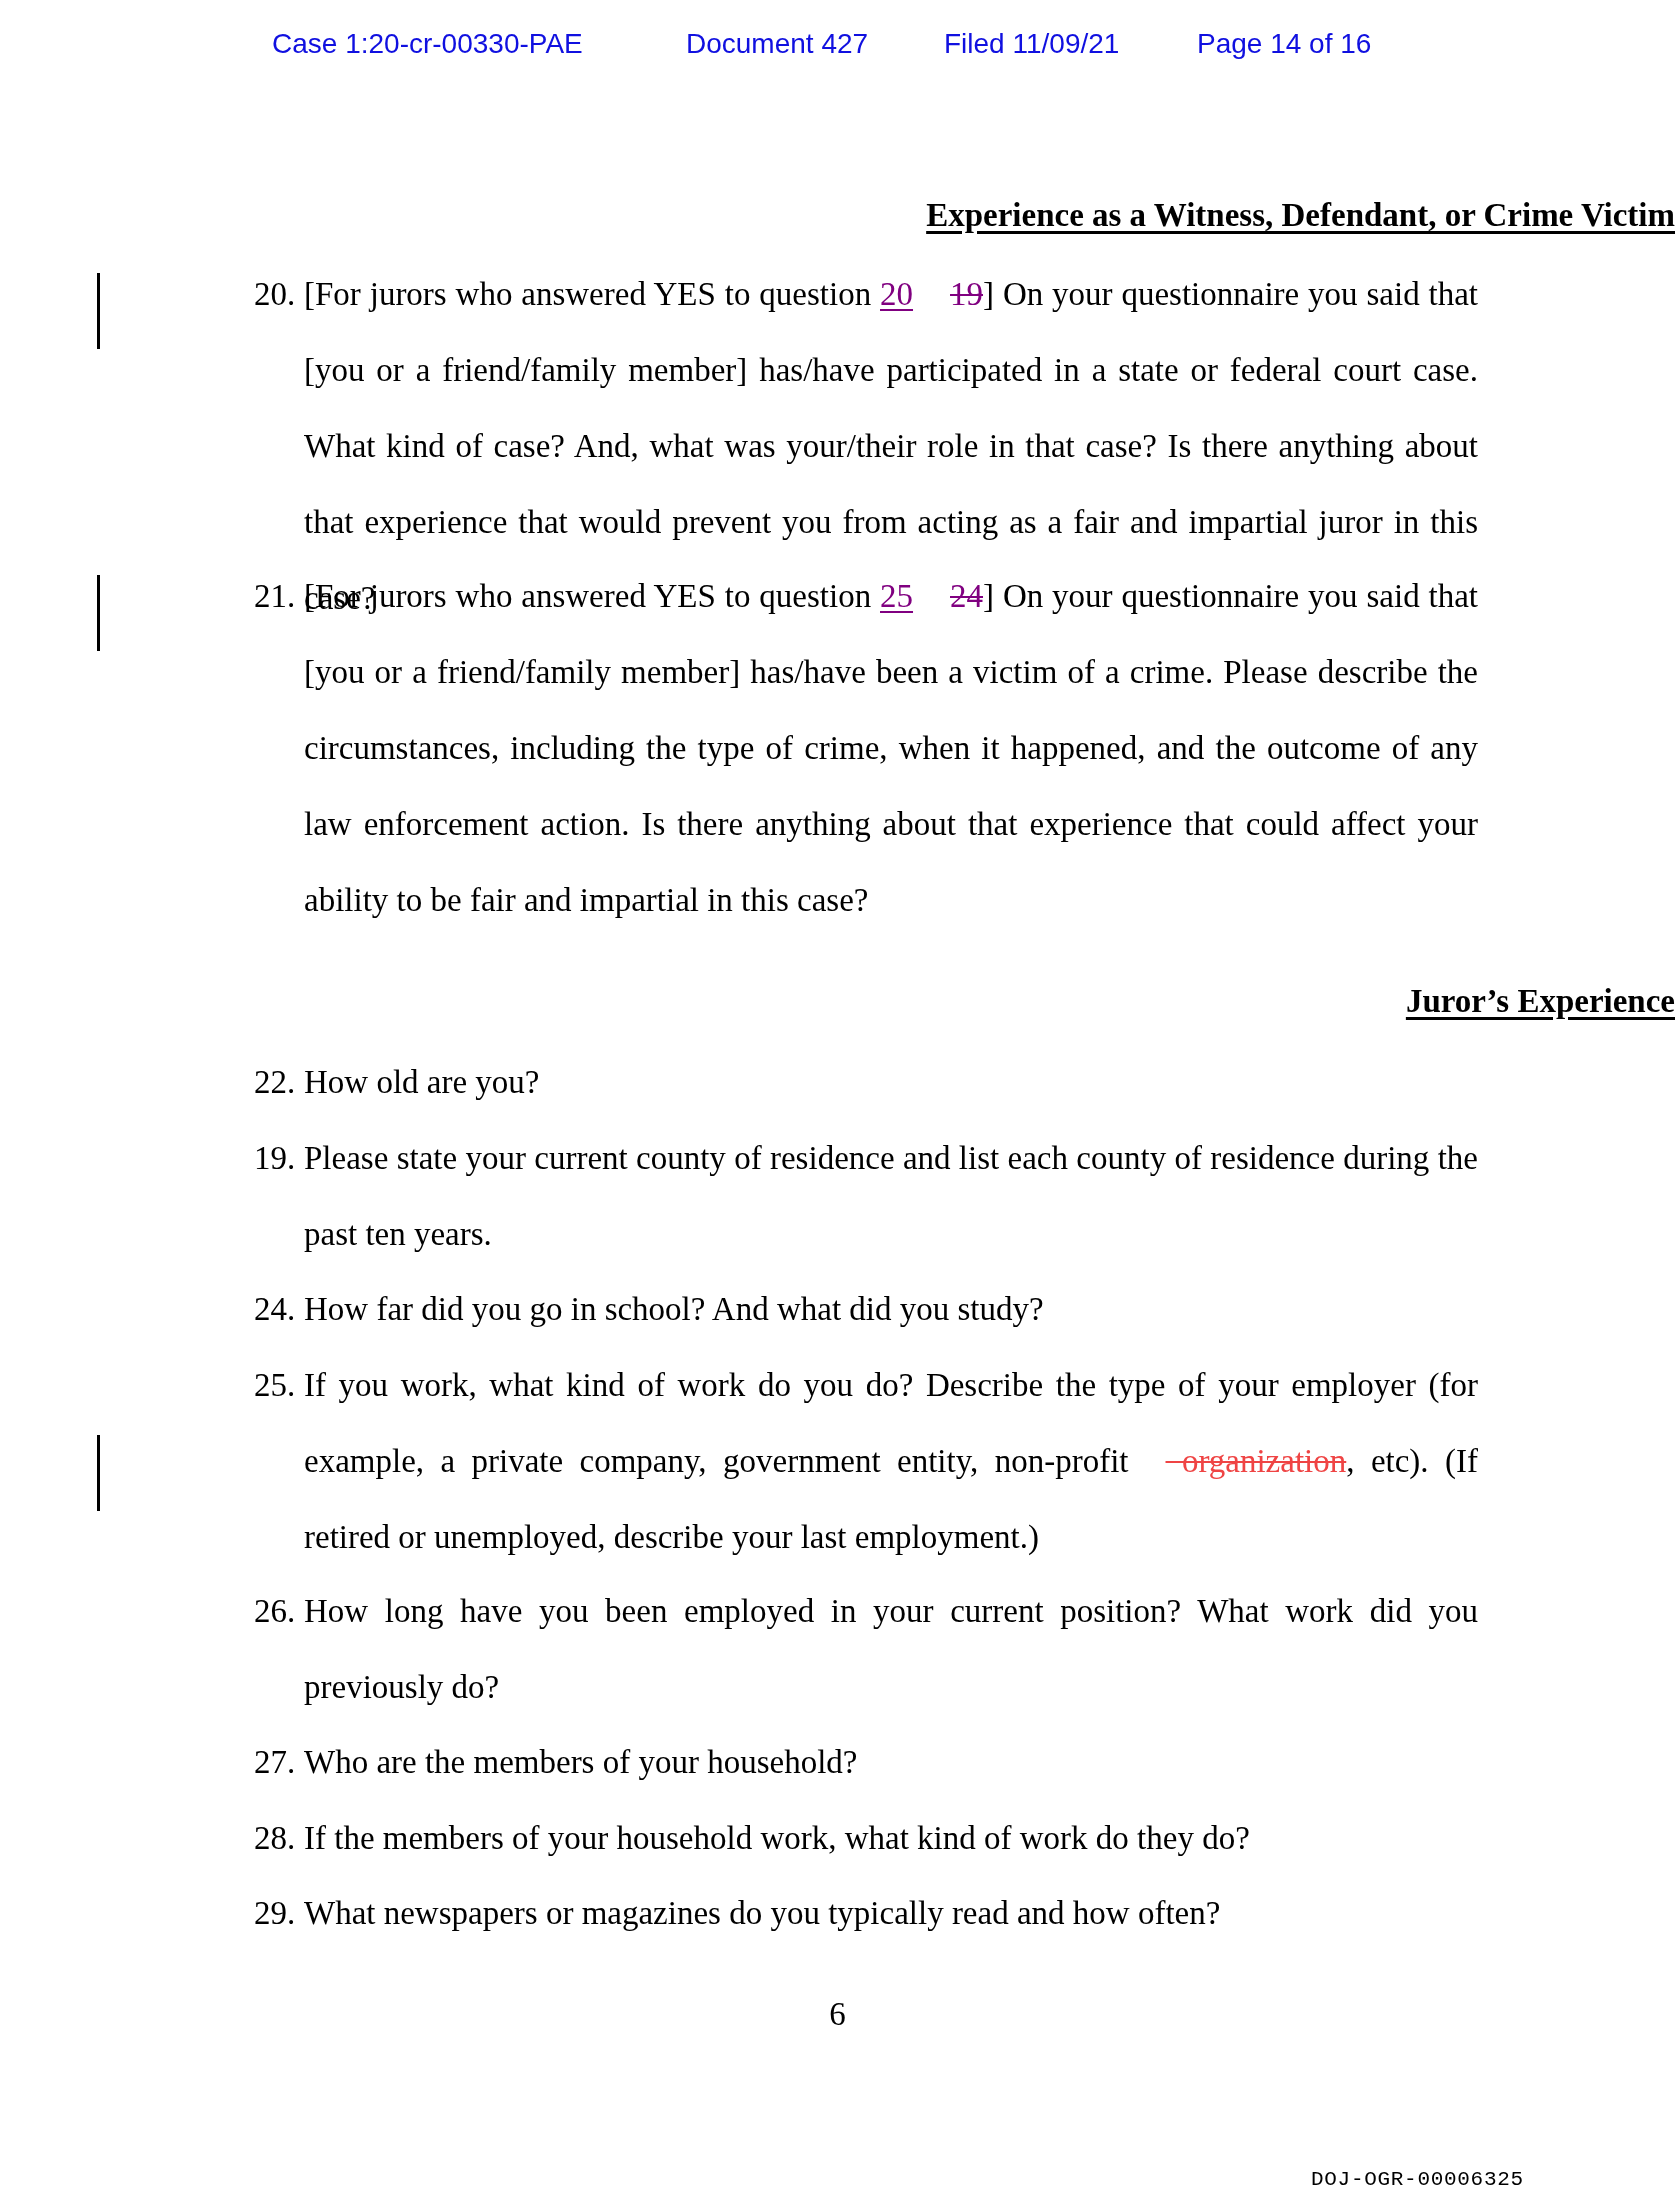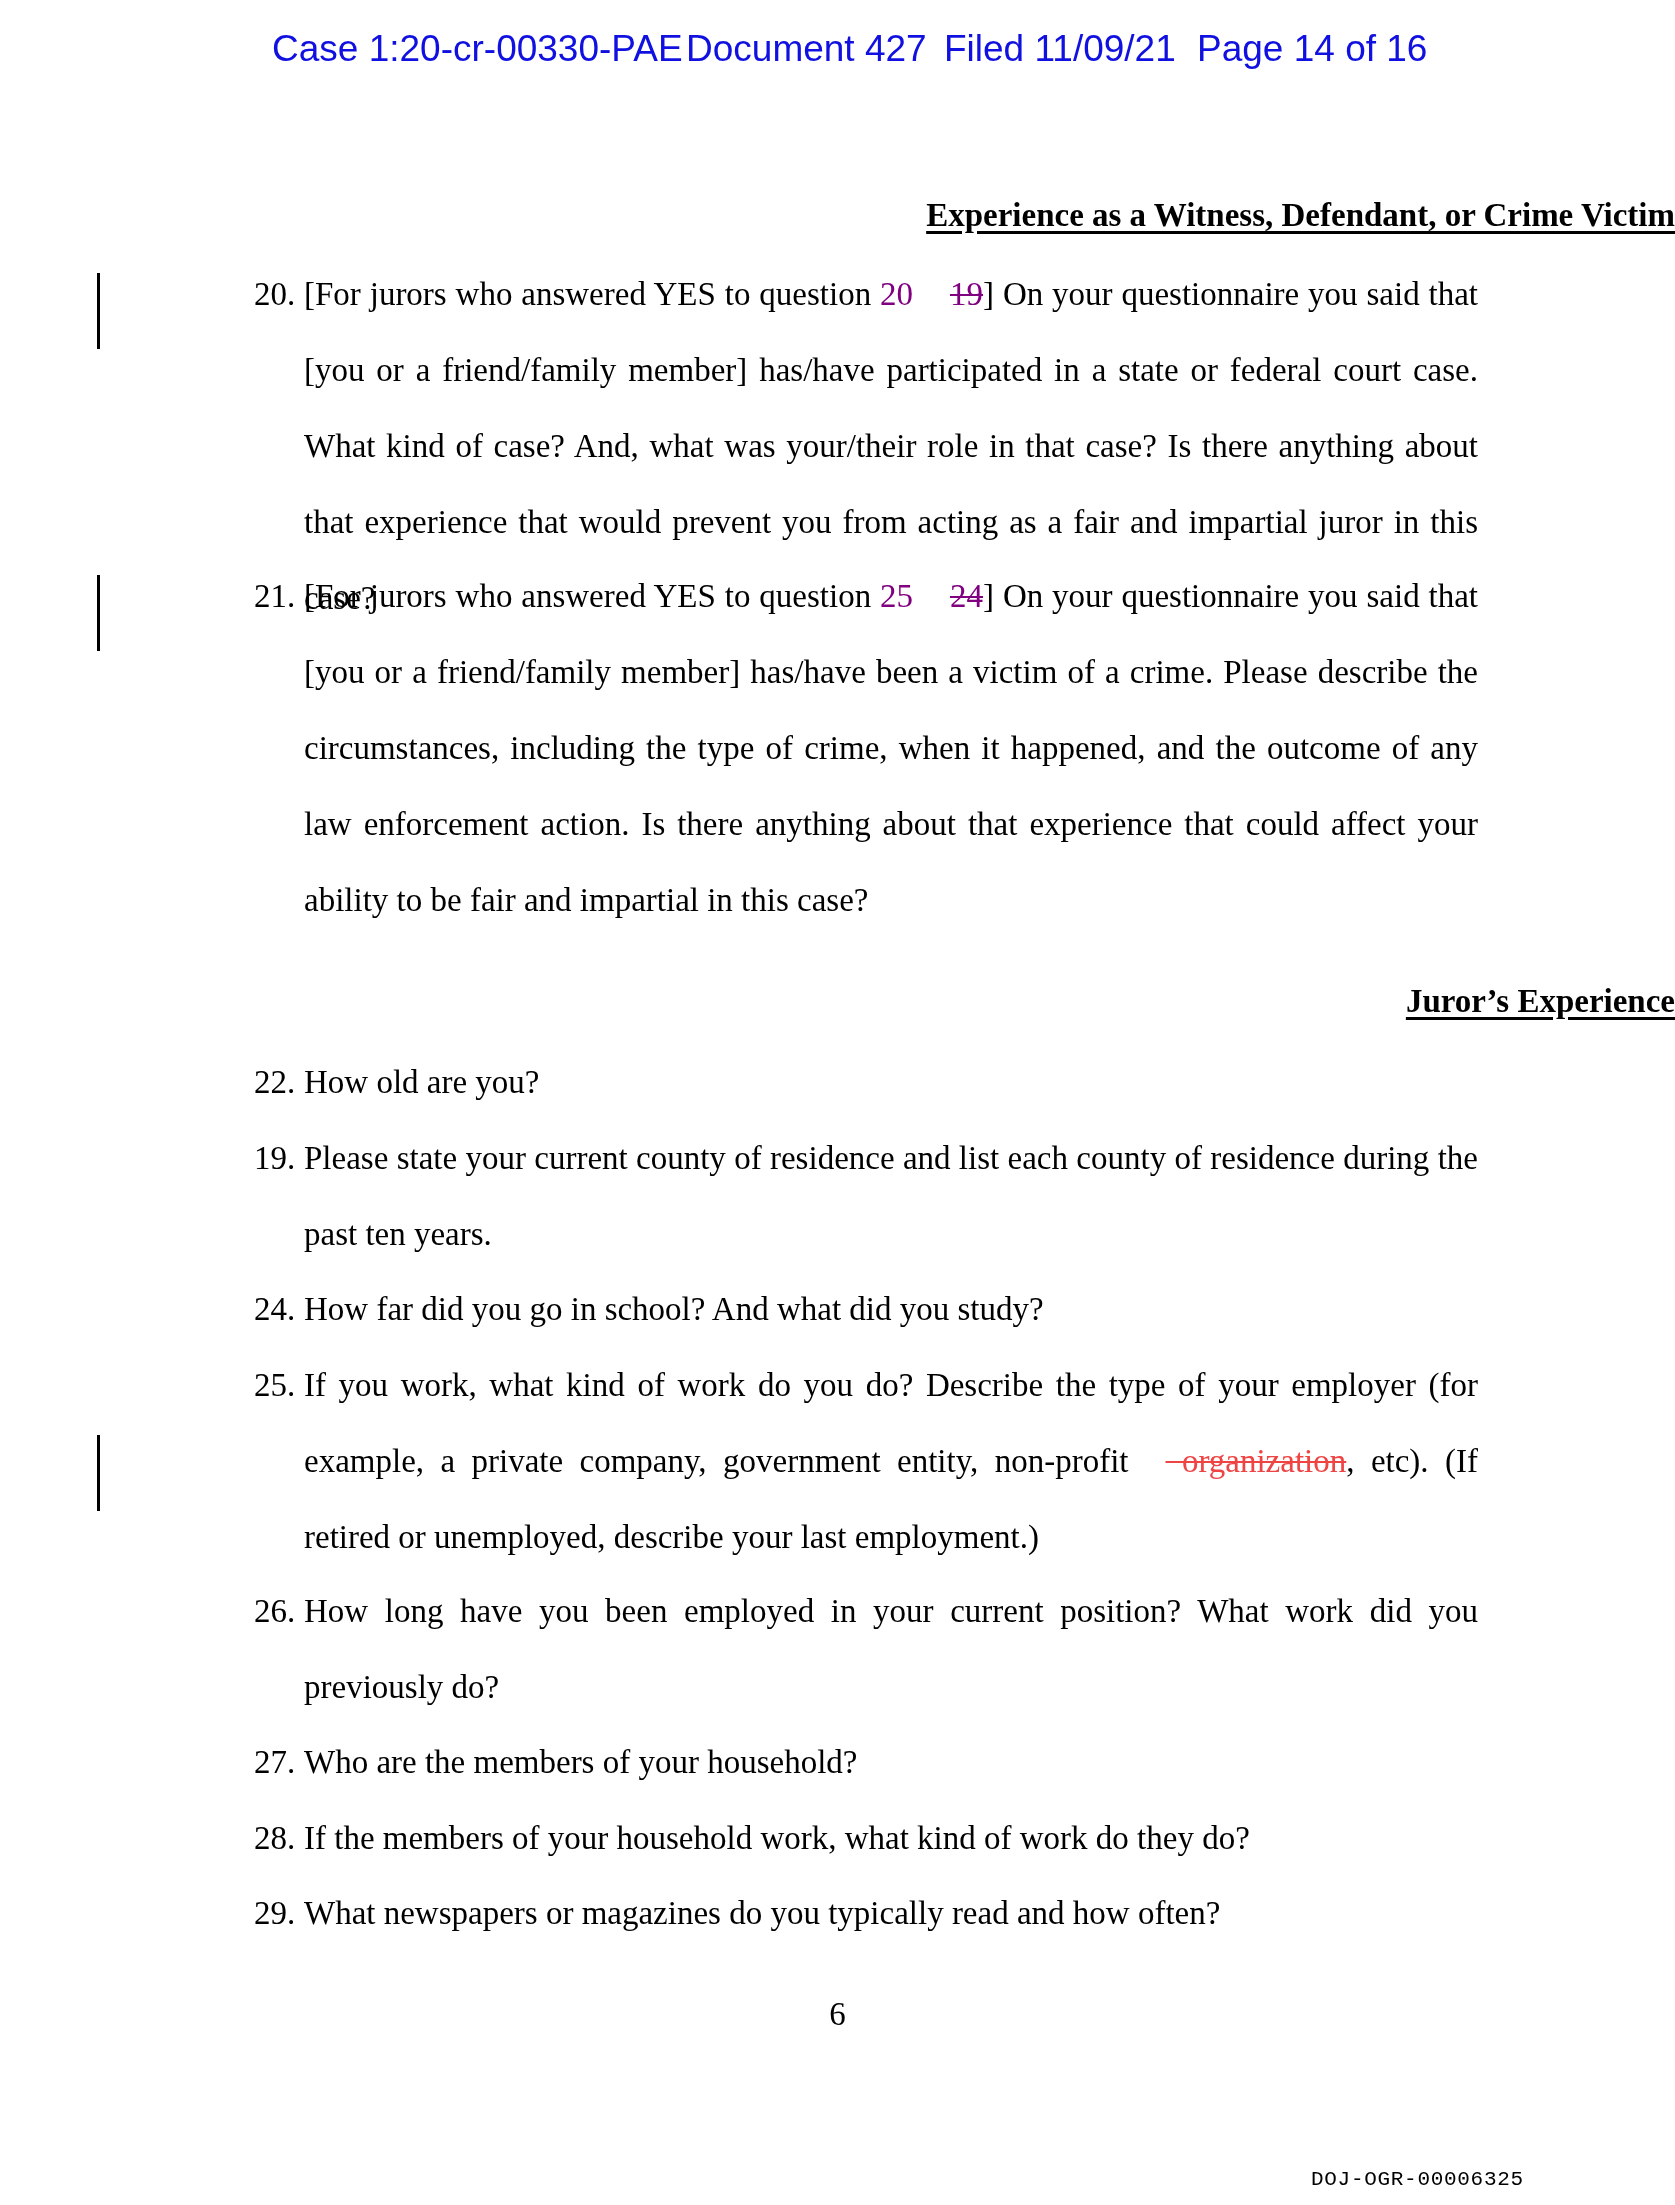--- a/index.html
+++ b/index.html
@@ -1,21 +1,21 @@
 <!DOCTYPE html>
 <html style="font-size:10.5px"><head>
 <meta charset="utf-8">
 <style>
   html, body { margin: 0; padding: 0; background: #ffffff; }
   body { width: 1675px; height: 2205px; position: relative; overflow: hidden; }
   .page { position: absolute; left: 0; top: 0; width: 1675px; height: 2205px; background: #fff; }
 
   .header {
     position: absolute; top: 28px; left: 0; width: 1342px; height: 46px;
-    font-family: "Liberation Sans", sans-serif; font-size: 37px; color: #1010e0;
+    font-family: "Liberation Sans", sans-serif; font-size: 28px; color: #1010e0;
   }
   .header span { position: absolute; top: 0; white-space: nowrap; }
   #h-case { left: 272px; }
   #h-doc { left: 686px; }
   #h-filed { left: 944px; }
   #h-page { left: 1197px; }
 
   .body-text {
     font-family: "Liberation Serif", serif; font-size: 33px; color: #000;
   }
@@ -39,21 +39,21 @@
   #q21 { top: 558px; }
   #q22 { top: 1044px; }
   #q23 { top: 1120px; }
   #q24 { top: 1271px; }
   #q25 { top: 1347px; }
   #q26 { top: 1573px; }
   #q27 { top: 1724px; }
   #q28 { top: 1800px; }
   #q29 { top: 1875px; }
 
-  .ins { color: #800080; text-decoration-thickness: 2px; text-underline-offset: 4px; margin-top: 36px; }
+  .ins { color: #800080; text-decoration: underline; text-decoration-thickness: 2px; text-underline-offset: 4px; margin-top: 36px; }
   .del { color: #800080; text-decoration: line-through; text-decoration-thickness: 2px; margin-left: 37px; }
 
   .change-bar { position: absolute; left: 97px; width: 2.6px; background: #000; }
   #bar-1 { top: 273px; height: 76px; }
   #bar-2 { top: 575px; height: 76px; }
   #bar-3 { top: 1435px; height: 76px; }
 
   .page-number {
     position: absolute; top: 1996px; left: 0; width: 1675px; text-align: center;
     font-family: "Liberation Serif", serif; font-size: 33px; color: #000;

